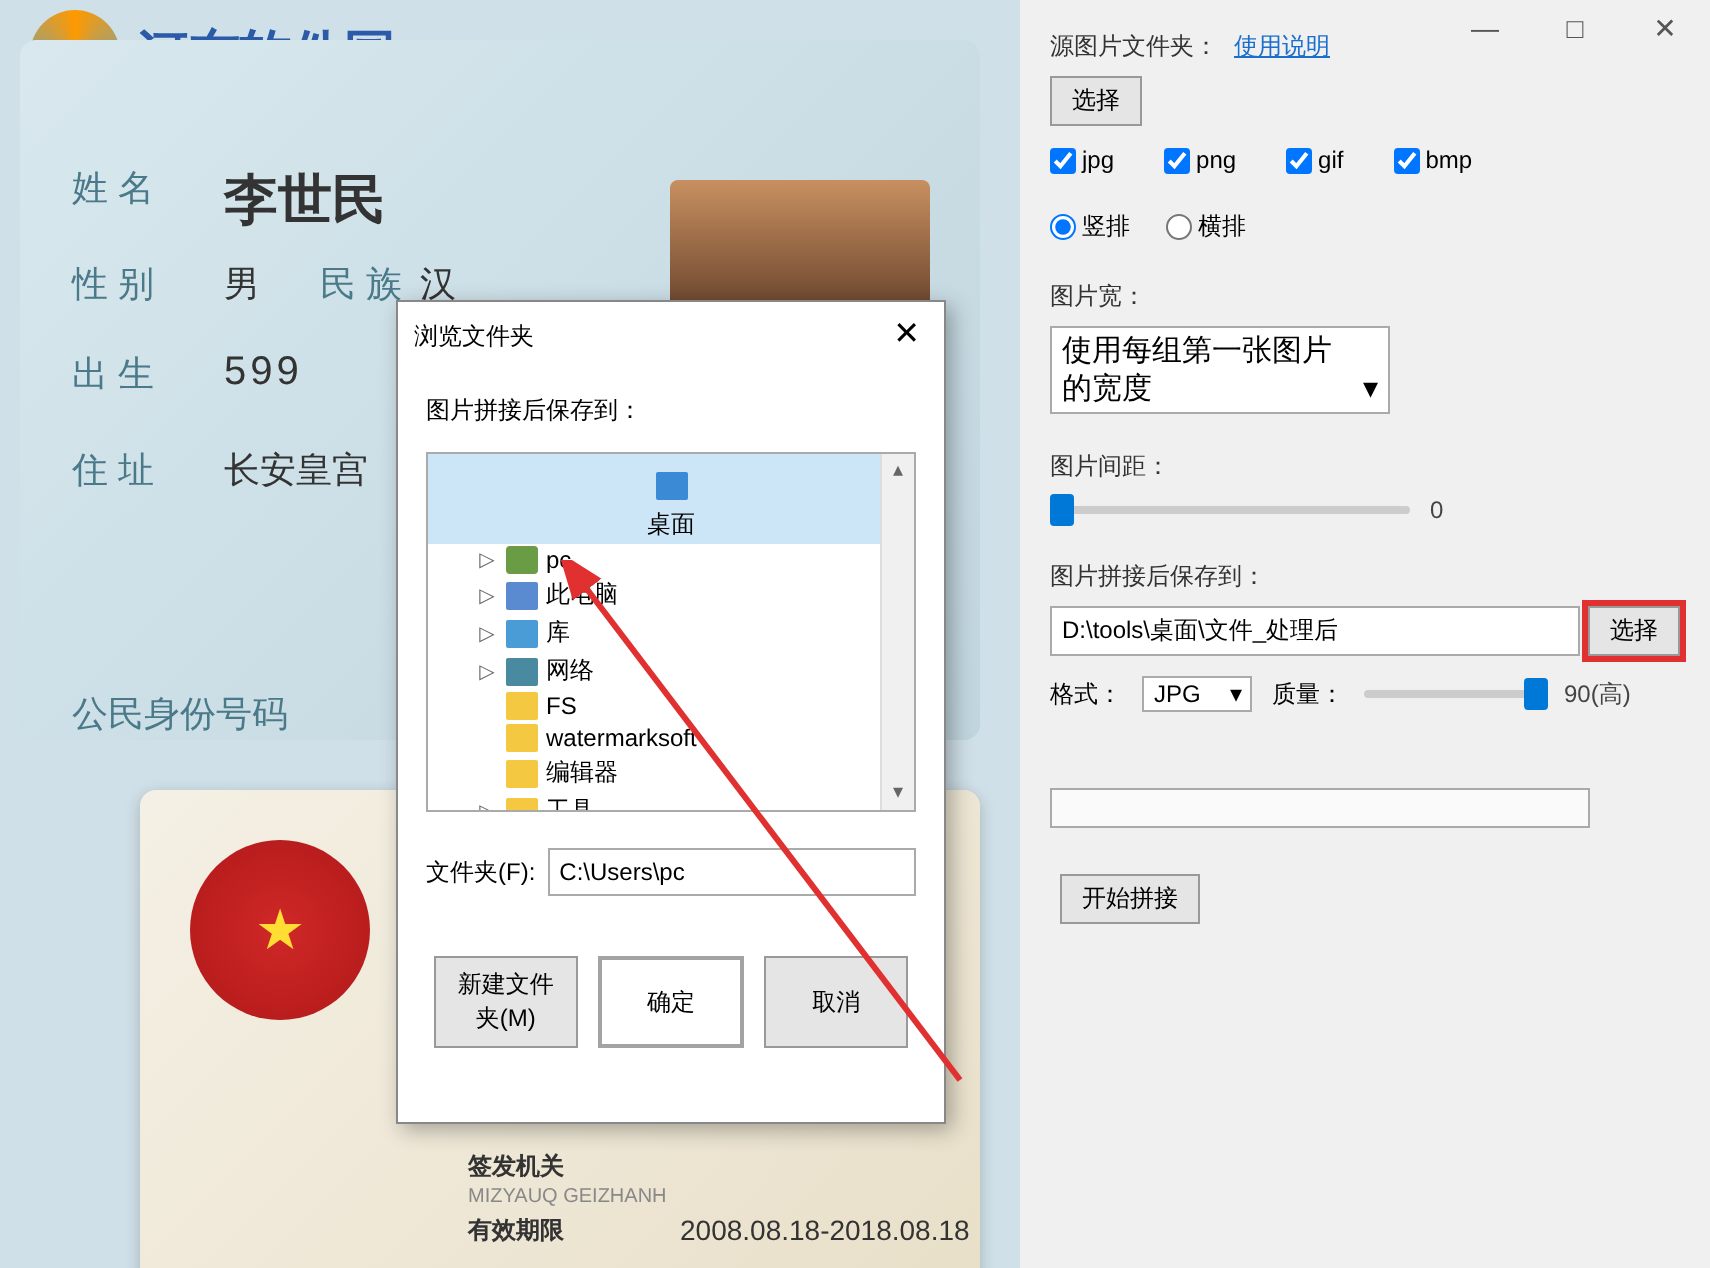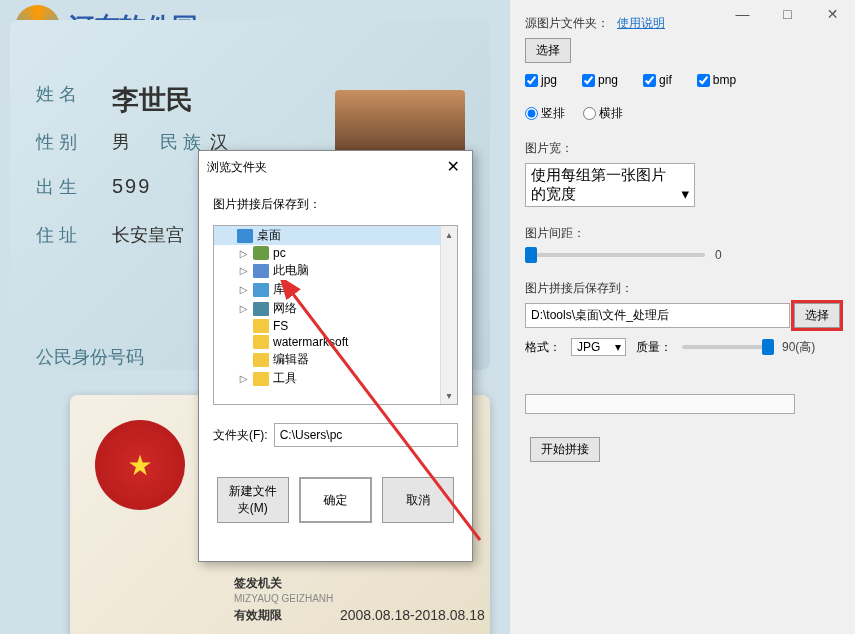--- a/index.html
+++ b/index.html
@@ -79,21 +79,21 @@
     .dialog { position: absolute; top: 150px; left: 198px; width: 275px; height: 412px; background: #fff; border: 1px solid #888; box-shadow: 3px 3px 10px rgba(0,0,0,0.3); z-index: 100; }
     .dialog-title { display: flex; justify-content: space-between; align-items: flex-end; padding: 6px 8px; font-size: 12px; background: #fff; }
     .dialog-close { cursor: pointer; font-size: 16px; padding: 0 4px; }
     .dialog-body { padding: 8px 14px; }
     .dialog-label { font-size: 12px; margin-bottom: 12px; margin-top: 6px; }
     
     .tree-box { border: 1px solid #aaa; height: 180px; overflow: hidden; background: #fff; position: relative; }
     .tree-scroll { position: absolute; right: 0; top: 0; width: 17px; height: 100%; background: #f0f0f0; border-left: 1px solid #ddd; }
     .tree-scroll-up, .tree-scroll-down { height: 17px; text-align: center; line-height: 17px; font-size: 10px; color: #666; cursor: pointer; }
     .tree-item { display: flex; align-items: center; padding: 1px 4px; font-size: 12px; gap: 4px; }
-    .tree-item.sel { background: #cde6f7; }
+    .tree-item.sel { background: #cde6f7; flex-direction: column; }
     .tree-indent { display: inline-block; }
     .tree-expand { width: 11px; font-size: 10px; color: #666; cursor: pointer; text-align: center; }
     .tree-icon { width: 16px; height: 14px; display: inline-block; }
     .tree-icon.folder { background: #f5c842; border-radius: 1px; }
     .tree-icon.desktop { background: #3a8ad6; border-radius: 1px; }
     .tree-icon.pc { background: #6a9c46; border-radius: 2px; }
     .tree-icon.computer { background: #5a8ad0; border-radius: 1px; }
     .tree-icon.lib { background: #4a9cd6; border-radius: 1px; }
     .tree-icon.net { background: #4a8aa0; border-radius: 1px; }
     

